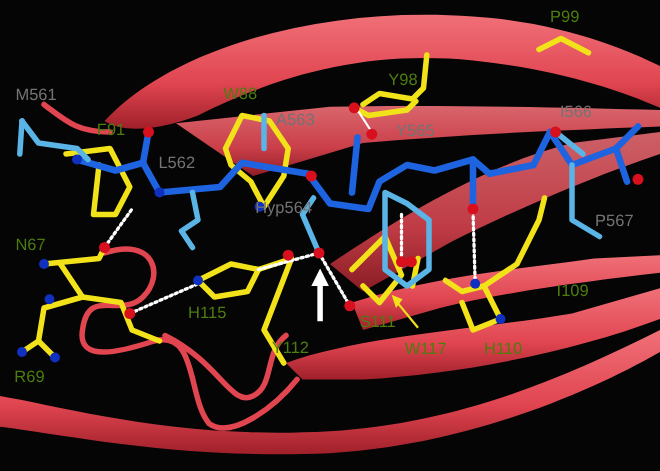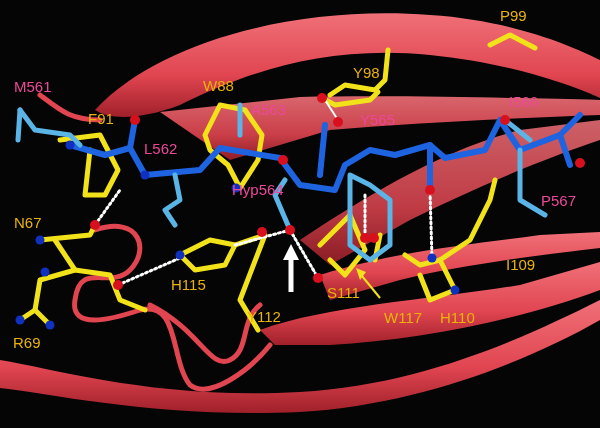--- a/index.html
+++ b/index.html
@@ -1,20 +1,20 @@
 <!DOCTYPE html>
 <html><head>
 <meta charset="utf-8">
 <style>
   html,body{margin:0;padding:0;background:#000;}
   #stage{position:relative;width:600px;height:428px;background:#050505;overflow:hidden;font-family:"Liberation Sans",sans-serif;}
   svg{position:absolute;left:0;top:0;}
   .lbl{position:absolute;font-size:15px;line-height:15px;white-space:nowrap;}
-  .y{color:#eab308;}
-  .b{color:#ec4899;}
+  .y{color:#4d7c0f;}
+  .b{color:#737373;}
 </style>
 </head>
 <body>
 
 <div id="stage">
   <svg width="600" height="428" viewBox="0 0 600 428">
     <defs>
       <linearGradient id="rib" x1="0" y1="0" x2="0" y2="1">
         <stop offset="0" stop-color="#f07078"></stop>
         <stop offset="0.6" stop-color="#e04550"></stop>
@@ -124,21 +124,21 @@
 
   <span class="lbl y" style="left:500px;top:8px">P99</span>
   <span class="lbl y" style="left:353px;top:65px">Y98</span>
   <span class="lbl y" style="left:203px;top:78px">W88</span>
   <span class="lbl y" style="left:88px;top:111px">F91</span>
   <span class="lbl y" style="left:14px;top:215px">N67</span>
   <span class="lbl y" style="left:13px;top:335px">R69</span>
   <span class="lbl y" style="left:171px;top:277px">H115</span>
   <span class="lbl y" style="left:247px;top:309px">Y112</span>
   <span class="lbl y" style="left:327px;top:285px">S111</span>
-  <span class="lbl y" style="left:384px;top:310px">W117</span>
+  <span class="lbl y" style="left:368px;top:310px">W117</span>
   <span class="lbl y" style="left:440px;top:310px">H110</span>
   <span class="lbl y" style="left:506px;top:257px">I109</span>
 
   <span class="lbl b" style="left:14px;top:79px">M561</span>
   <span class="lbl b" style="left:251px;top:102px">A563</span>
   <span class="lbl b" style="left:144px;top:141px">L562</span>
   <span class="lbl b" style="left:232px;top:182px">Hyp564</span>
   <span class="lbl b" style="left:360px;top:112px">Y565</span>
   <span class="lbl b" style="left:509px;top:94px">I566</span>
   <span class="lbl b" style="left:541px;top:193px">P567</span>

